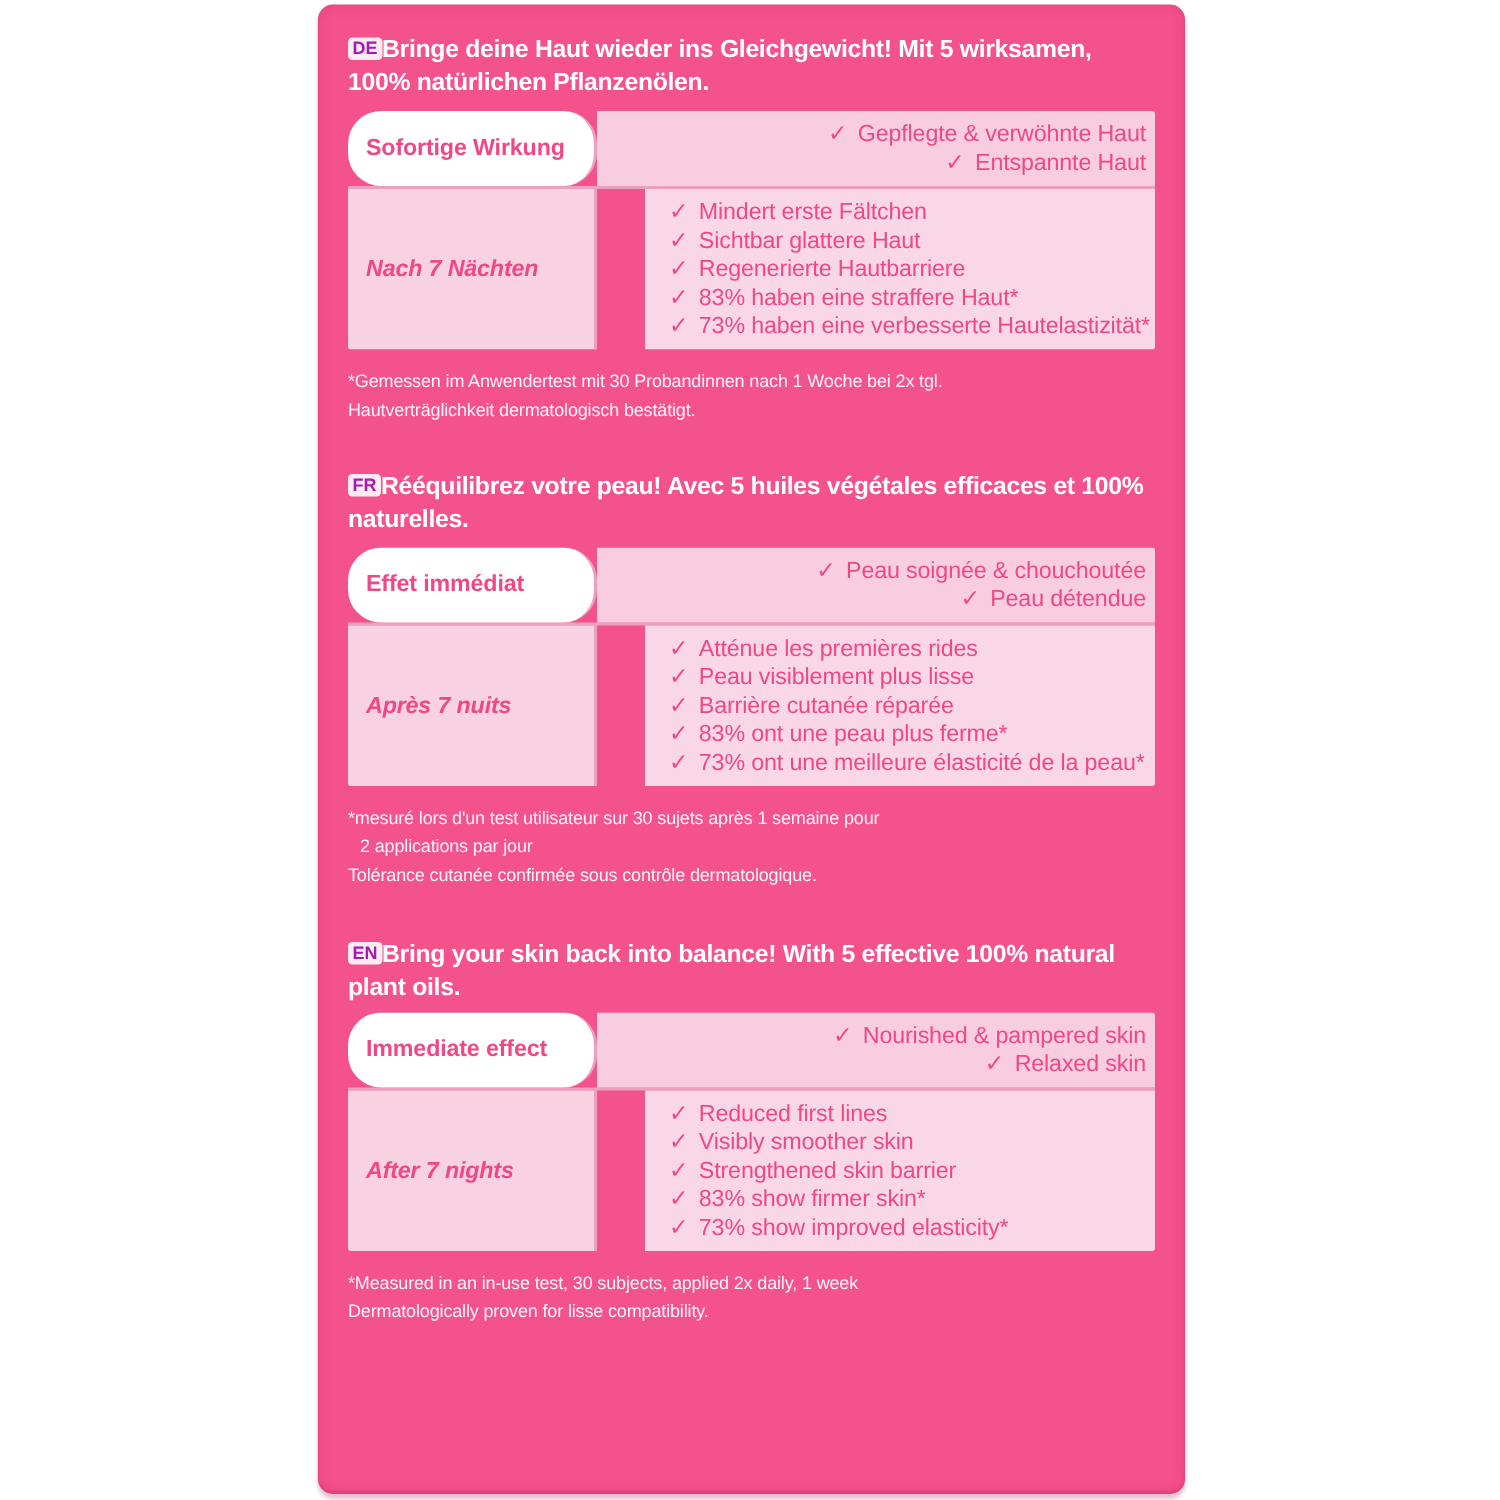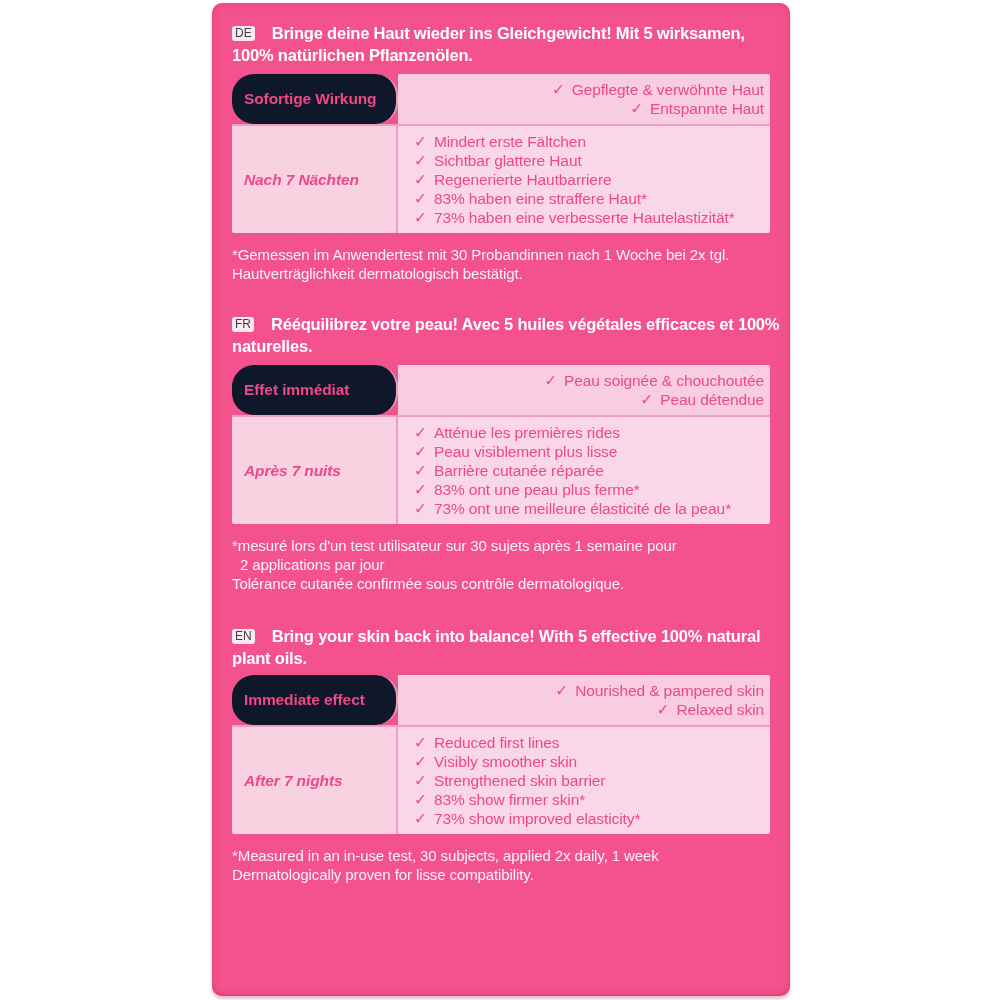--- a/index.html
+++ b/index.html
@@ -36,27 +36,27 @@
     color: #ffffff;
     font-size: 16.5px;
     font-weight: bold;
     letter-spacing: -0.2px;
     line-height: 22px;
   }
   .hline { white-space: nowrap; }
   .lang-badge {
     display: inline-block;
     background: #fcebf3;
-    color: #404040;
+    color: #a21caf;
     font-size: 12px;
-    font-weight: normal;
+    font-weight: bold;
     line-height: 15px;
     padding: 0 3px;
     border-radius: 3px;
-    margin-right: 17px;
+    margin-right: 0;
     vertical-align: 2px;
     letter-spacing: 0;
   }
   .ptable {
     margin-top: 8px;
     width: 100%;
     border-radius: 2px;
     overflow: hidden;
   }
   .prow { display: flex; }
@@ -75,42 +75,42 @@
     letter-spacing: -0.1px;
   }
   .pvals {
     flex: 1;
     display: flex;
     flex-direction: column;
     justify-content: center;
     padding: 6px 6px 6px 16px;
     box-sizing: border-box;
   }
-  .prow1 .plabel { background: #0f172a; border-radius: 22px; }
+  .prow1 .plabel { background: #ffffff; border-radius: 22px; }
   .prow1 .pvals  { background: #f8cde0; text-align: right; }
   .prow2 .plabel { background: #f9d2e2; font-style: italic; }
   .prow2 .pvals  { background: #fad7e6; }
   .prow1 .pvals { min-height: 46px; }
-  .prow2 .pvals { min-height: 98px; }
+  .prow2 .pvals { min-height: 98px; margin-left: 32px; }
   .item {
     color: #ee4886;
     font-size: 15.5px;
     line-height: 19px;
     white-space: nowrap;
     letter-spacing: -0.1px;
   }
   .check {
     display: inline-block;
     margin-right: 7px;
     font-weight: normal;
   }
   .footnote {
     margin-top: 12px;
     color: #fdf2f7;
-    font-size: 15px;
+    font-size: 12px;
     line-height: 19px;
     letter-spacing: -0.1px;
   }
   .fn-line { white-space: nowrap; }
   .fn-indent { padding-left: 8px; }
   .sec-de .header { padding-top: 19px; }
   .sec-fr { margin-top: 30px; }
   .sec-en { margin-top: 32px; }
   .sec-en .ptable { margin-top: 6px; }
 </style>

